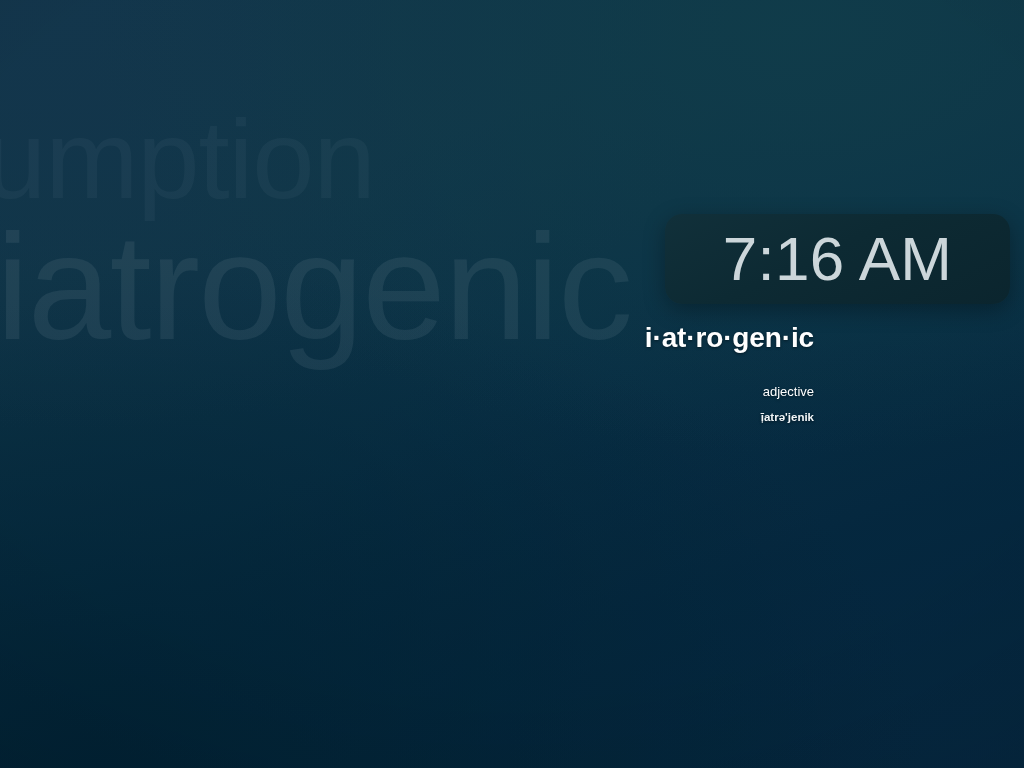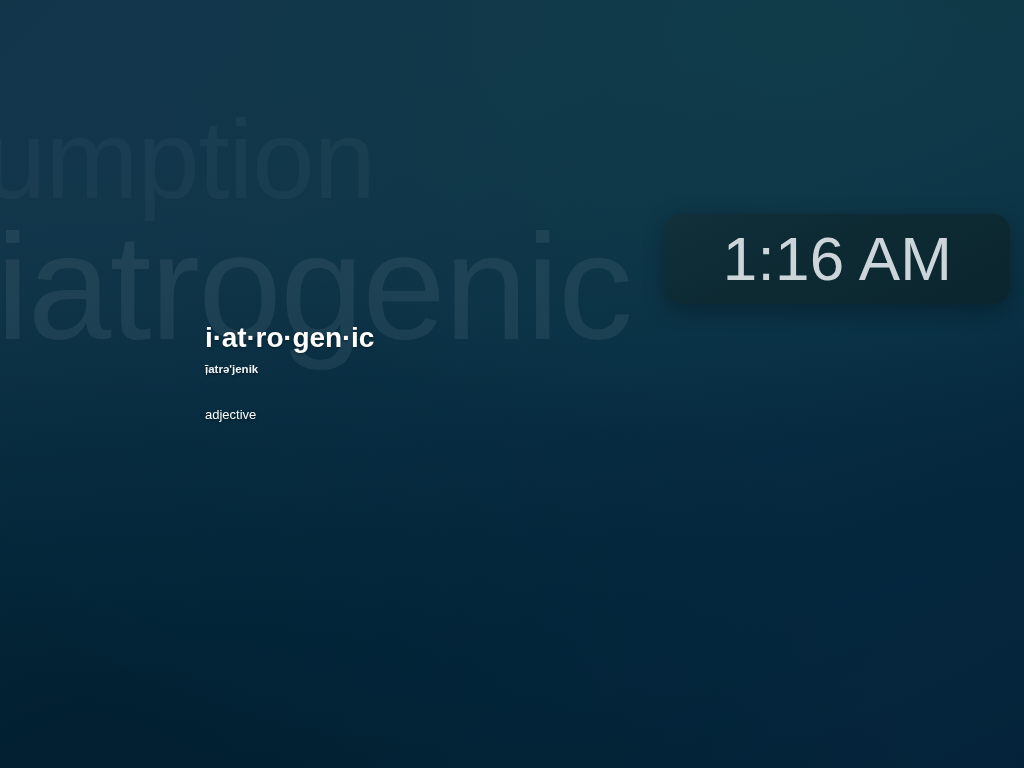--- a/index.html
+++ b/index.html
@@ -89,25 +89,26 @@
     font-weight: 300;
     color: #ccd6da;
     letter-spacing: 0.005em;
     line-height: 1;
     white-space: nowrap;
   }
 
   
   #wotd {
     position: absolute;
-    left: 205px;
+    left: 194px;
     top: 322px;
     width: 620px;
     color: #ffffff;
     text-shadow: 0 1px 3px rgba(0,0,0,0.45);
+    text-align: right;
   }
 
   #wotd-word {
     font-size: 28px;
     font-weight: 700;
     line-height: 1.15;
     letter-spacing: -0.005em;
     color: #ffffff;
     white-space: nowrap;
   }
@@ -142,22 +143,22 @@
 
 <div id="desktop">
 
   <div class="ghost" id="ghost-upper">umption</div>
 
   <div class="ghost" id="ghost-lower">iatrogenic</div>
 
   <div id="vignette"></div>
 
   <div id="clock-card">
-    <div id="clock-time">1:16 AM</div>
+    <div id="clock-time">7:16 AM</div>
   </div>
 
   <div id="wotd">
     <div id="wotd-word">i·at·ro·gen·ic</div>
+    <div id="wotd-pos">adjective</div>
     <div id="wotd-pronunciation">ī̩atrə'jenik</div>
-    <div id="wotd-pos">adjective</div>
   </div>
 
 </div>
 
 </body></html>

